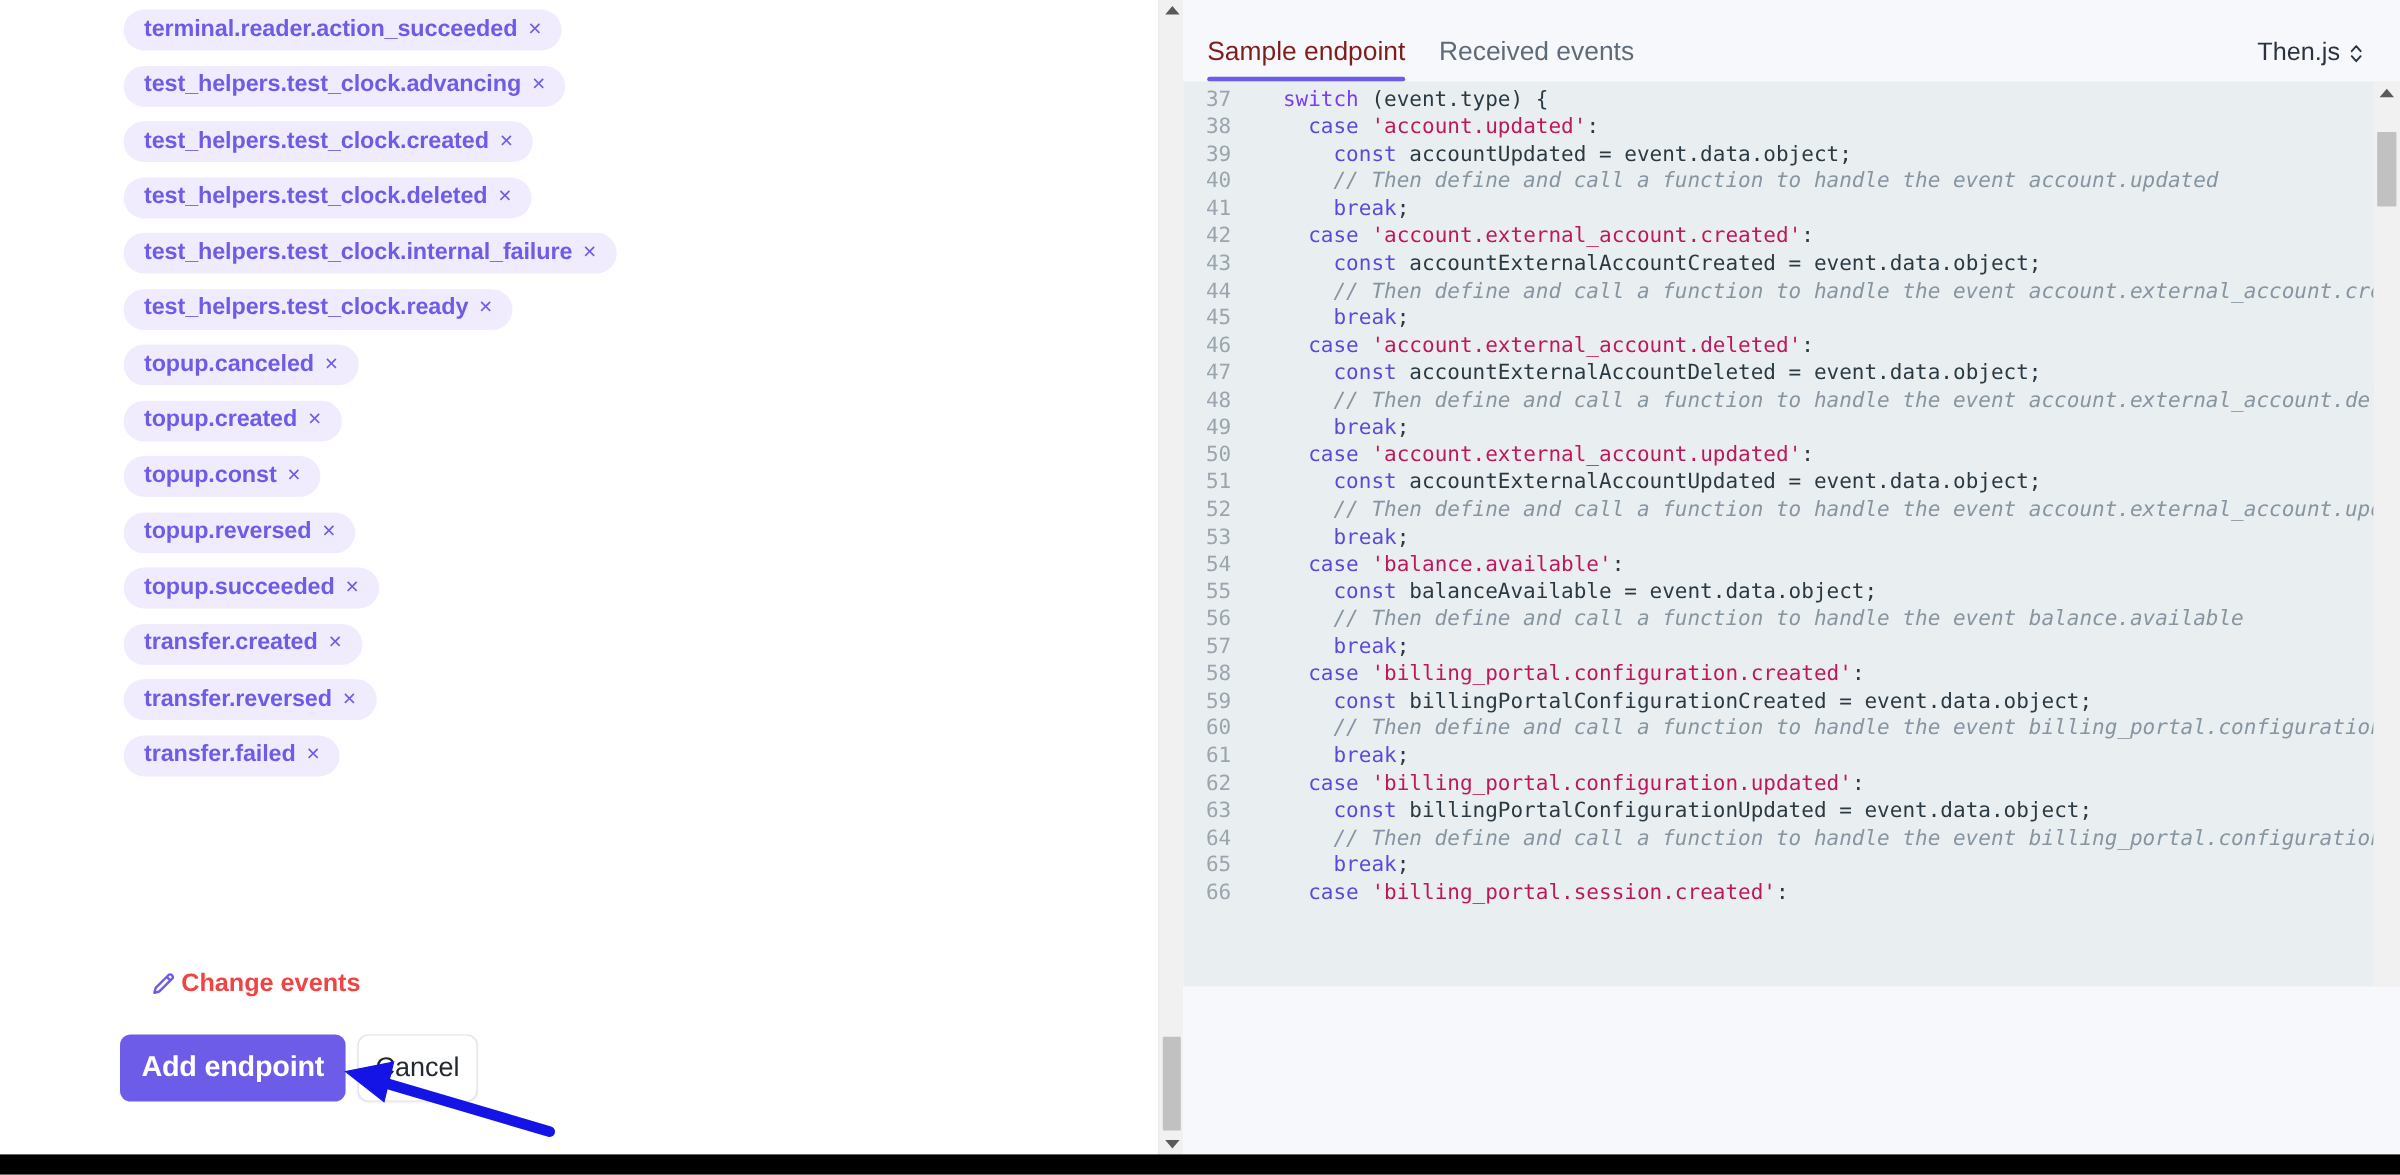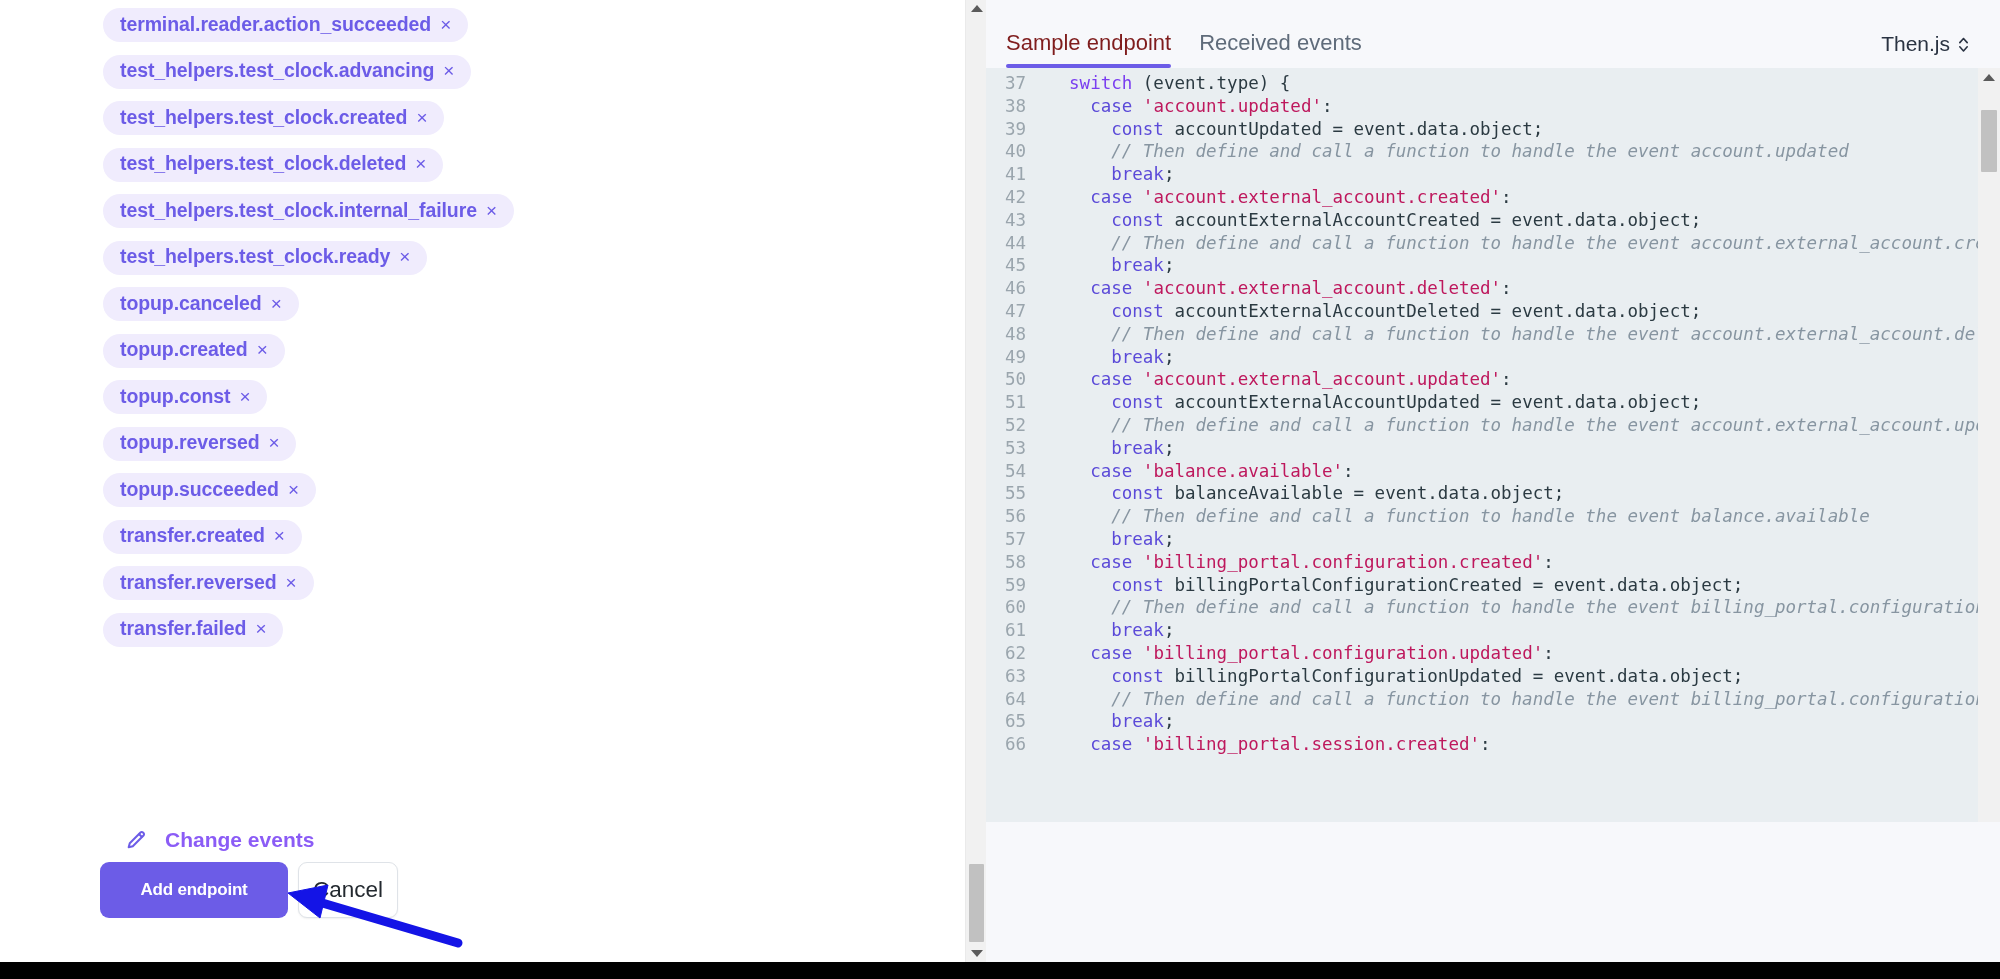--- a/index.html
+++ b/index.html
@@ -62,43 +62,43 @@
     line-height: 1;
     color: #6c5ce7;
     cursor: pointer;
     margin-top: -1px;
   }
 
   
   #change-events {
     position: absolute;
     left: 125px;
-    top: 828px;
+    top: 808px;
     display: flex;
     align-items: center;
-    gap: 18px;
-    color: #8b5cf6;
+    gap: 4px;
+    color: #ef4444;
     font-size: 21px;
     font-weight: 600;
     cursor: pointer;
   }
   #change-events .pencil { width: 22px; height: 22px; display: block; }
 
   
   #btn-add {
     position: absolute;
     left: 100px;
     top: 862px;
     width: 188px;
     height: 56px;
     background: #6c5ce7;
     color: #ffffff;
     border: none;
     border-radius: 9px;
-    font-size: 17px;
+    font-size: 24px;
     font-weight: 700;
     font-family: "Liberation Sans", sans-serif;
     cursor: pointer;
     letter-spacing: -0.2px;
   }
 
   #btn-cancel {
     position: absolute;
     left: 298px;
     top: 862px;

